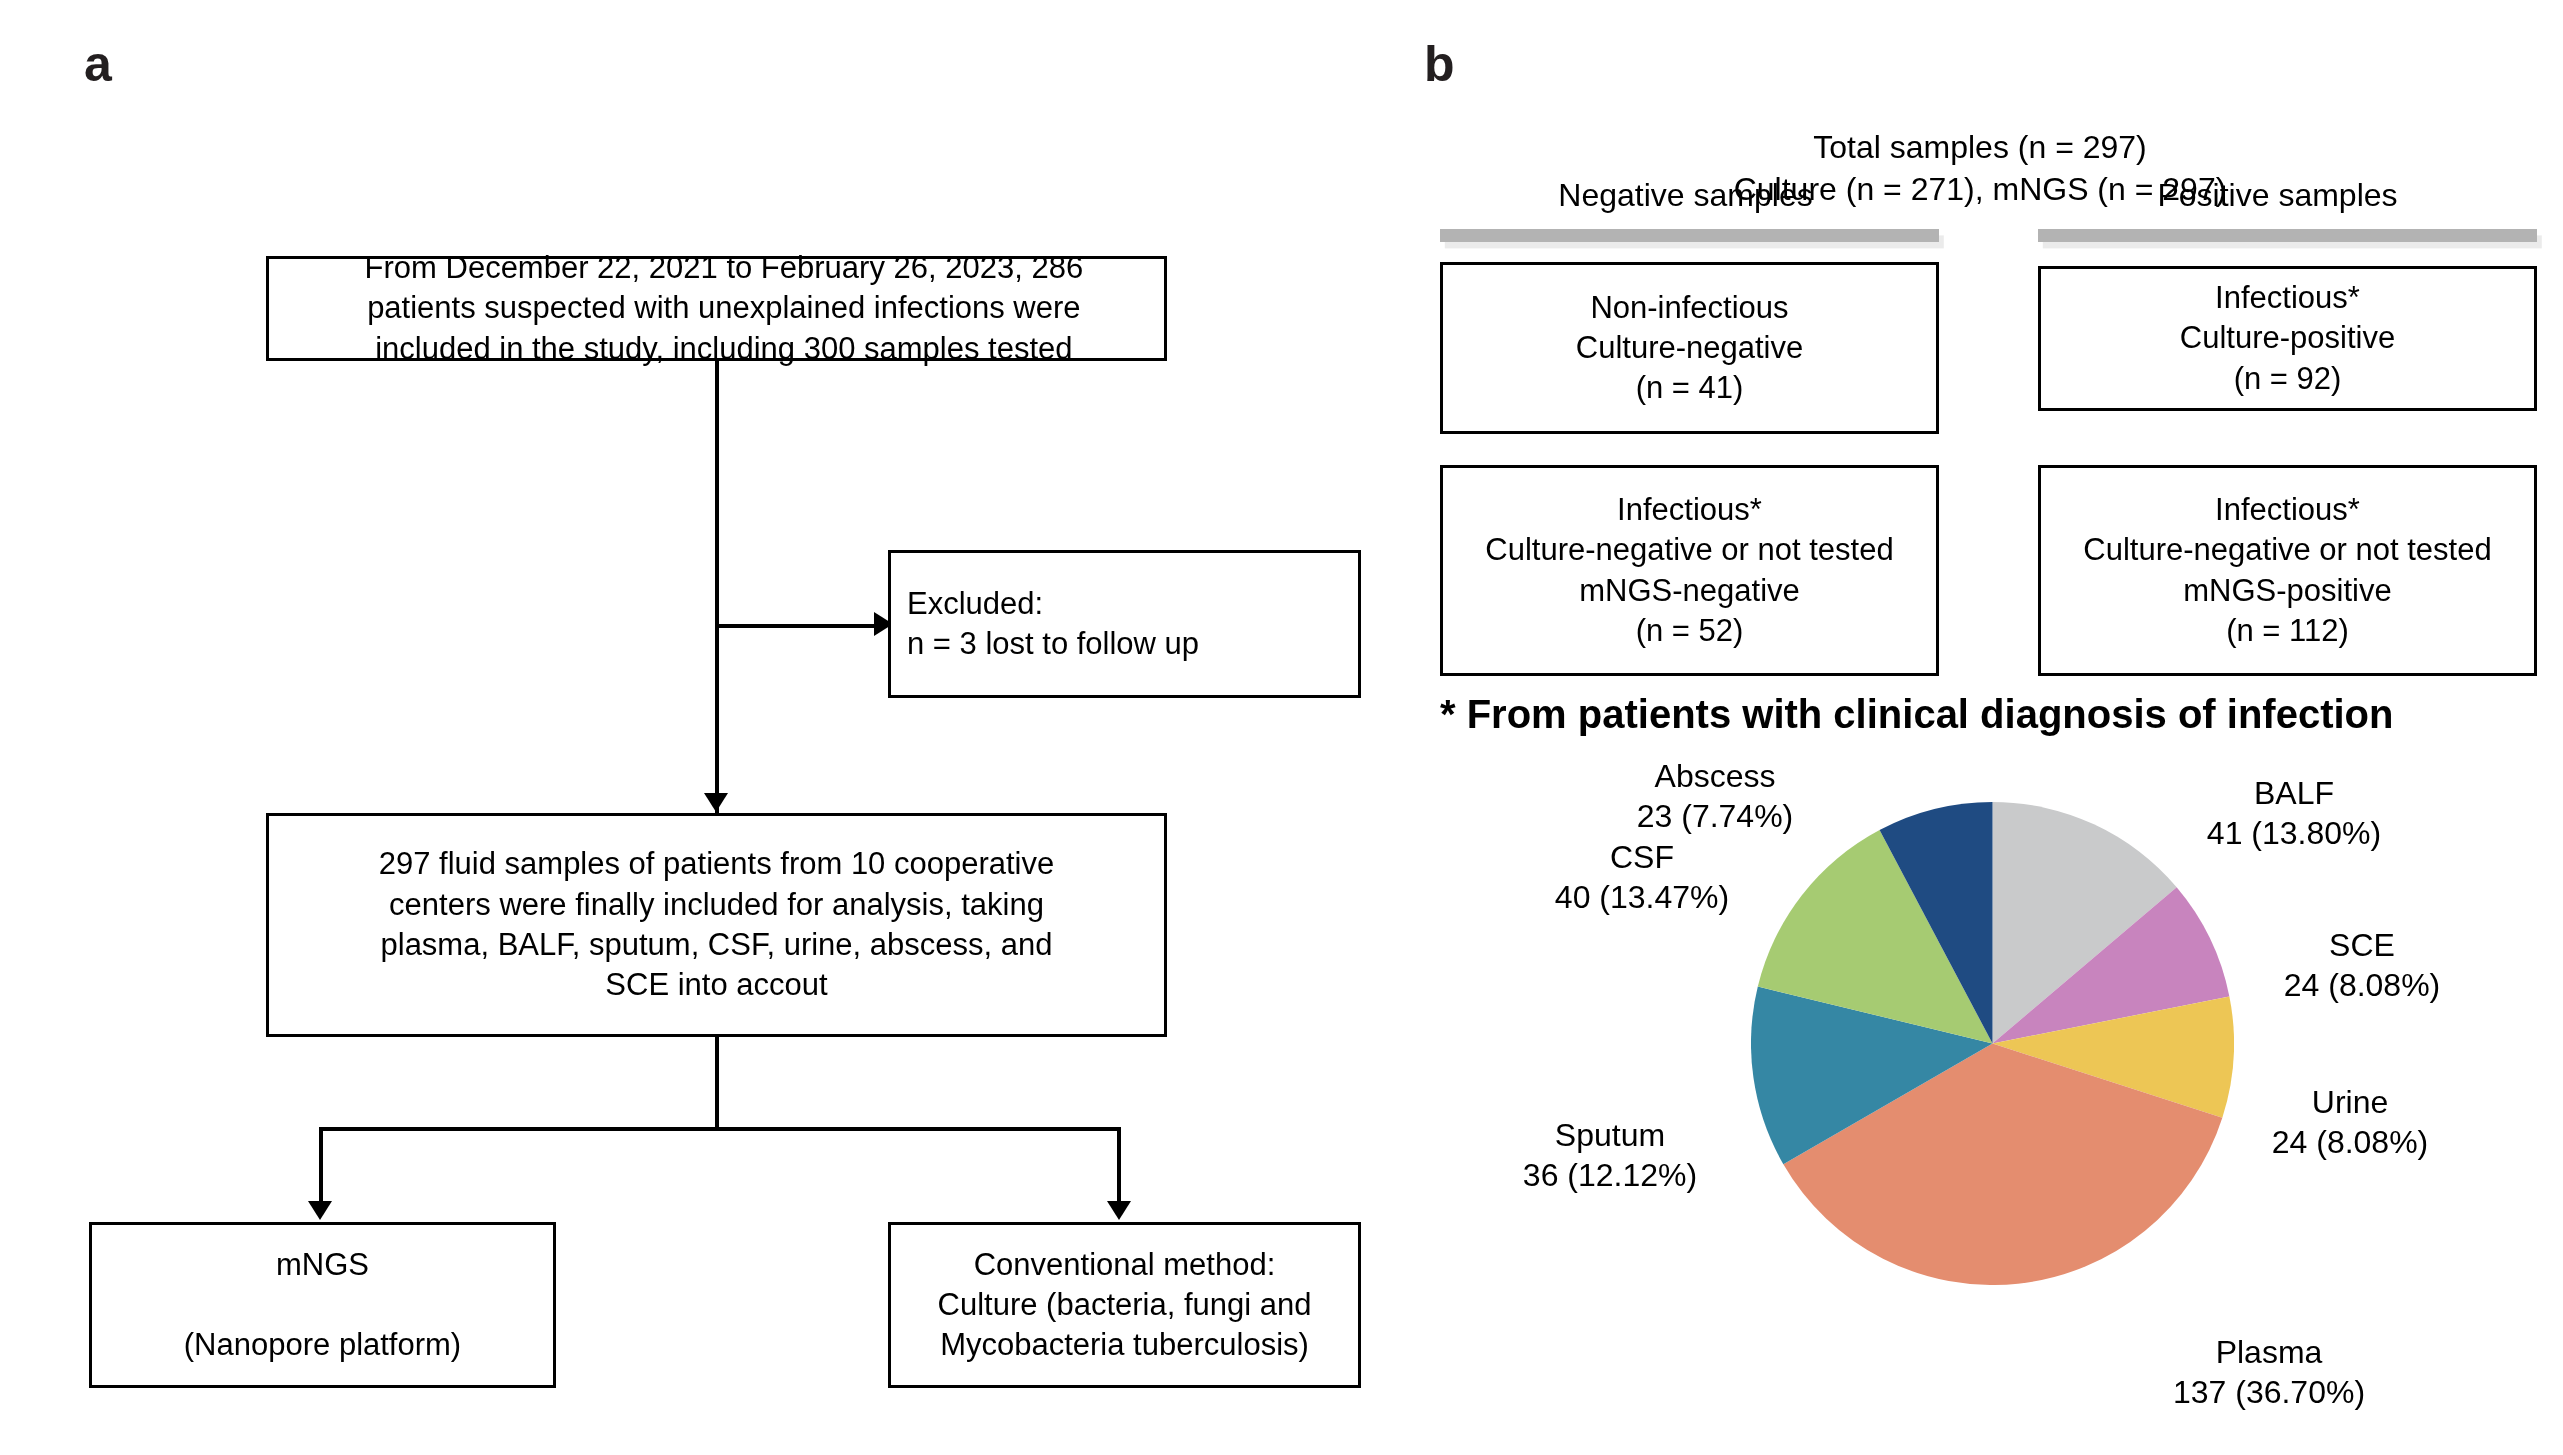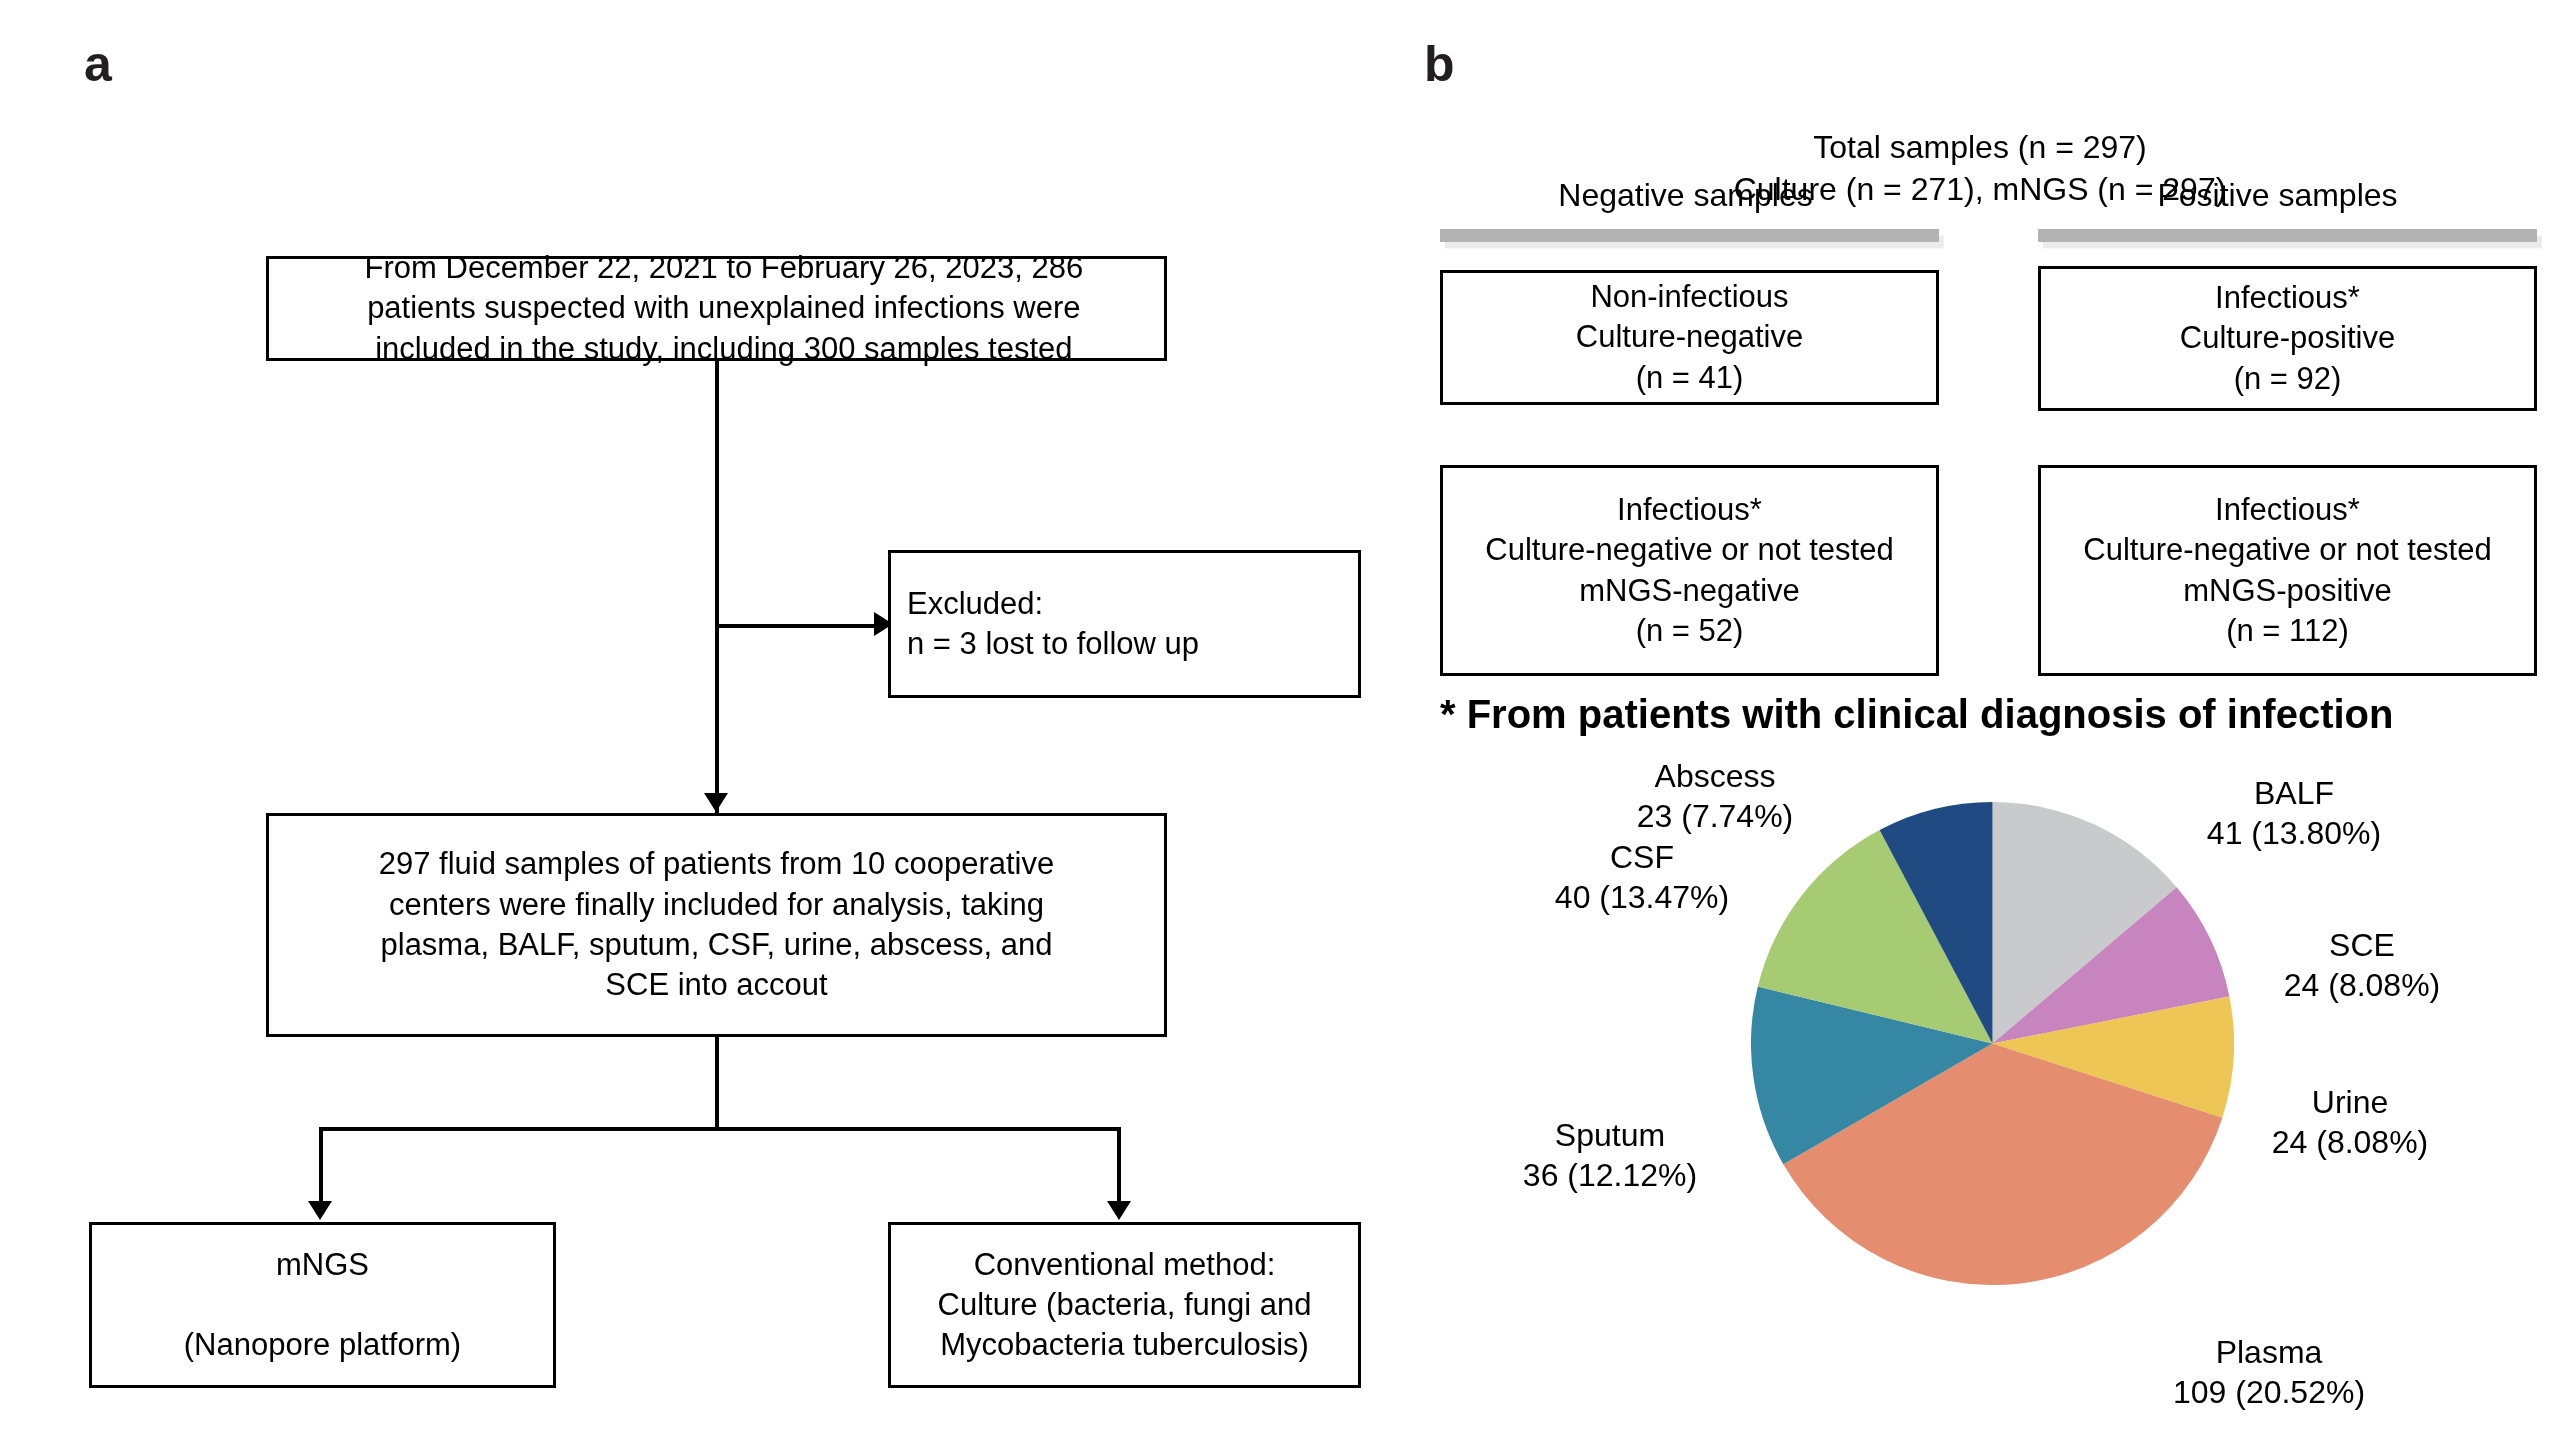--- a/index.html
+++ b/index.html
@@ -174,21 +174,21 @@
 
 <div class="b-title" id="b-title" style="left:1513px; top:86px; width:934px;margin-top:40px;">Total  samples  (n = 297)
 Culture (n = 271), mNGS (n = 297)</div>
 
 <div class="col-head" id="head-negative" style="left:1440px; top:177px; width:491px;">Negative samples</div>
 <div class="col-head" id="head-positive" style="left:2032px; top:177px; width:491px;">Positive samples</div>
 
 <div class="bar" style="left:1440px; top:229px; width:499px;"></div>
 <div class="bar" style="left:2038px; top:229px; width:499px;"></div>
 
-<div class="fbox" id="box-neg-top" style="left:1440px; top:270px; width:499px; height:135px;">
+<div class="fbox" id="box-neg-top" style="left:1440px; top:262px; width:499px; height:172px;">
   <span class="txt">Non-infectious
 Culture-negative
 (n = 41)</span>
 </div>
 
 <div class="fbox" id="box-pos-top" style="left:2038px; top:266px; width:499px; height:145px;">
   <span class="txt">Infectious*
 Culture-positive
 (n = 92)</span>
 </div>
@@ -227,14 +227,14 @@
 40 (13.47%)</div>
 <div class="pie-label c" style="left:1449px; top:1115px; width:322px;">Sputum
 36 (12.12%)</div>
 <div class="pie-label c" style="left:2125px; top:773px; width:338px;">BALF
 41 (13.80%)</div>
 <div class="pie-label c" style="left:2201px; top:925px; width:322px;">SCE
 24 (8.08%)</div>
 <div class="pie-label c" style="left:2189px; top:1082px; width:322px;">Urine
 24 (8.08%)</div>
 <div class="pie-label c" style="left:2092px; top:1332px; width:354px;">Plasma
-109 (20.52%)</div>
+137 (36.70%)</div>
 
 
 </body></html>

